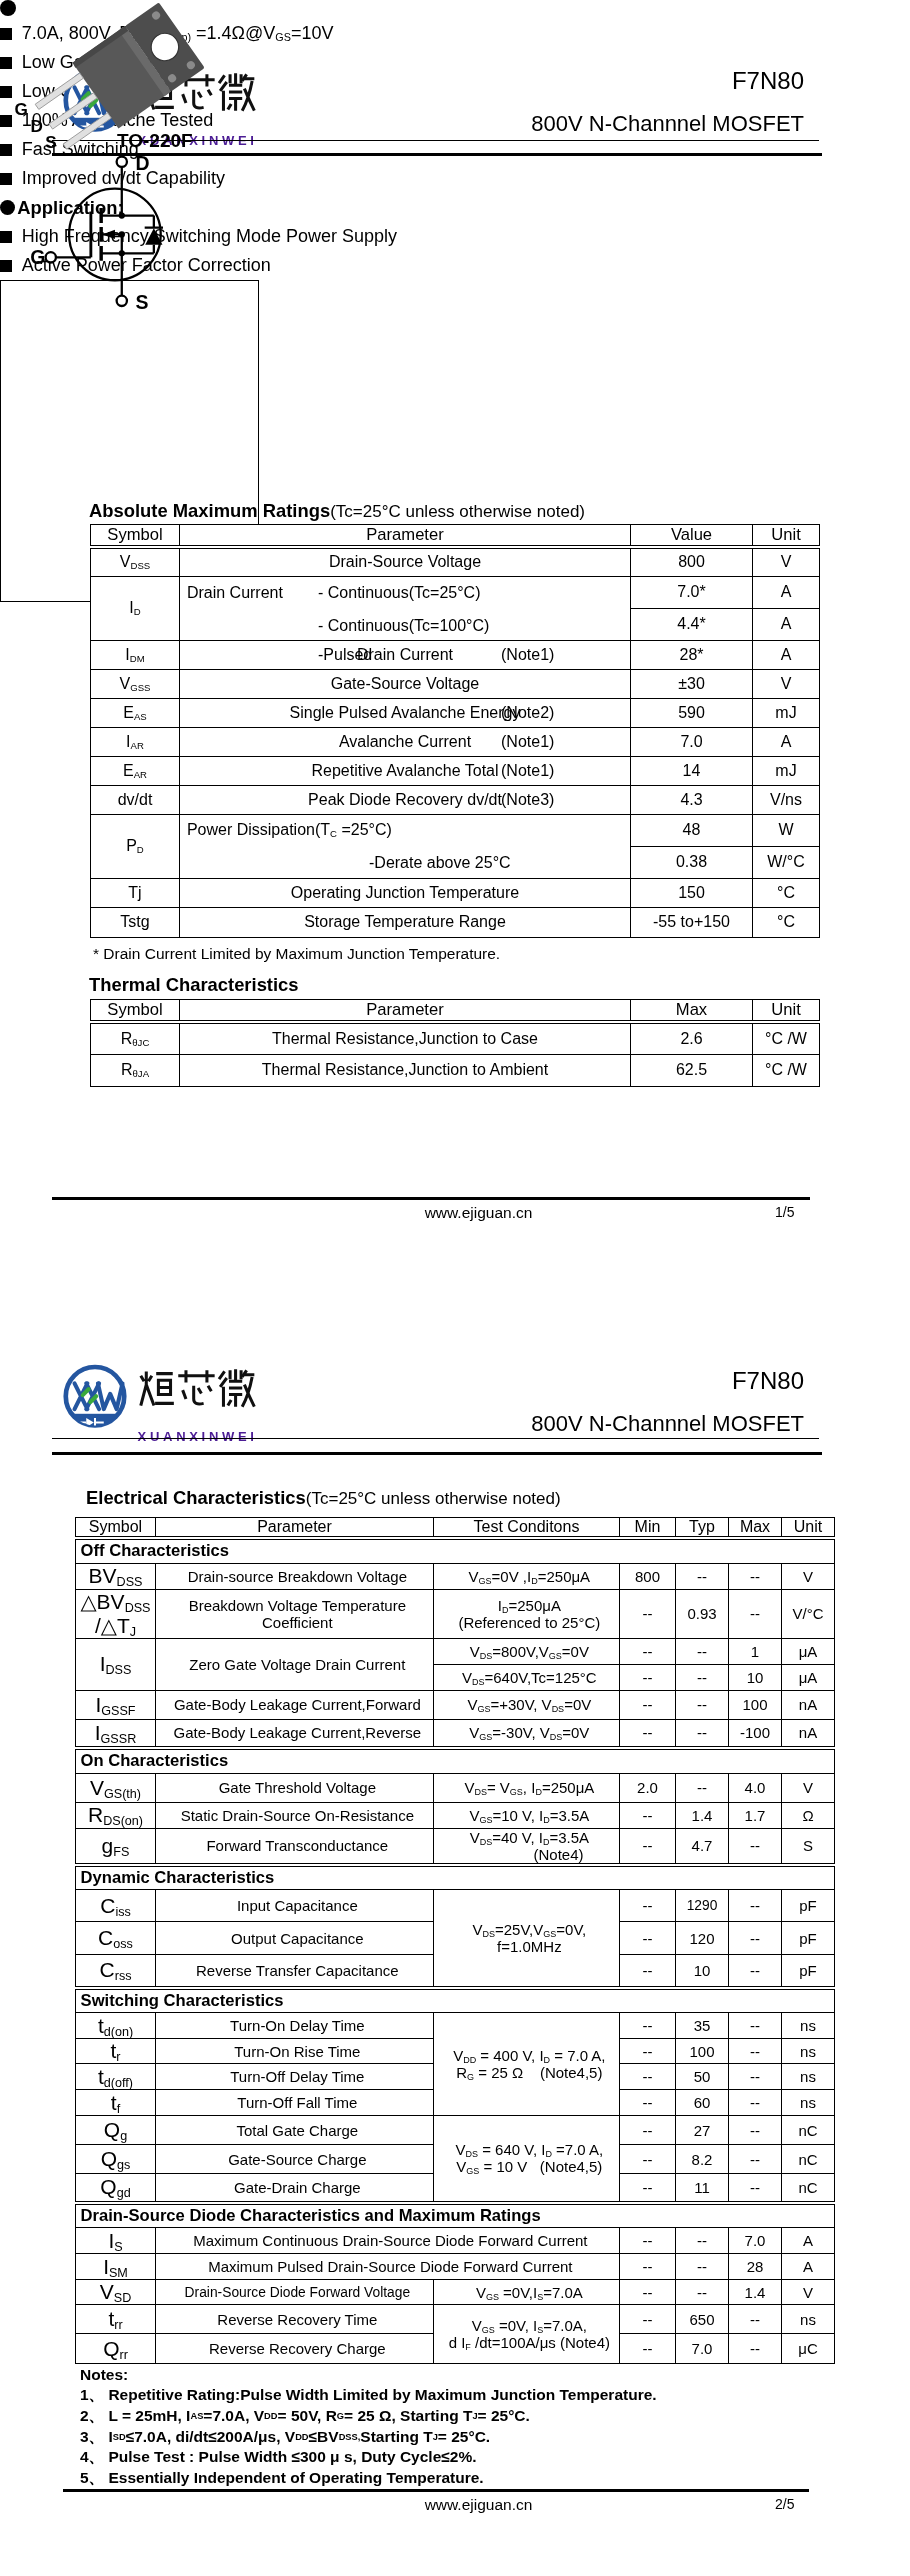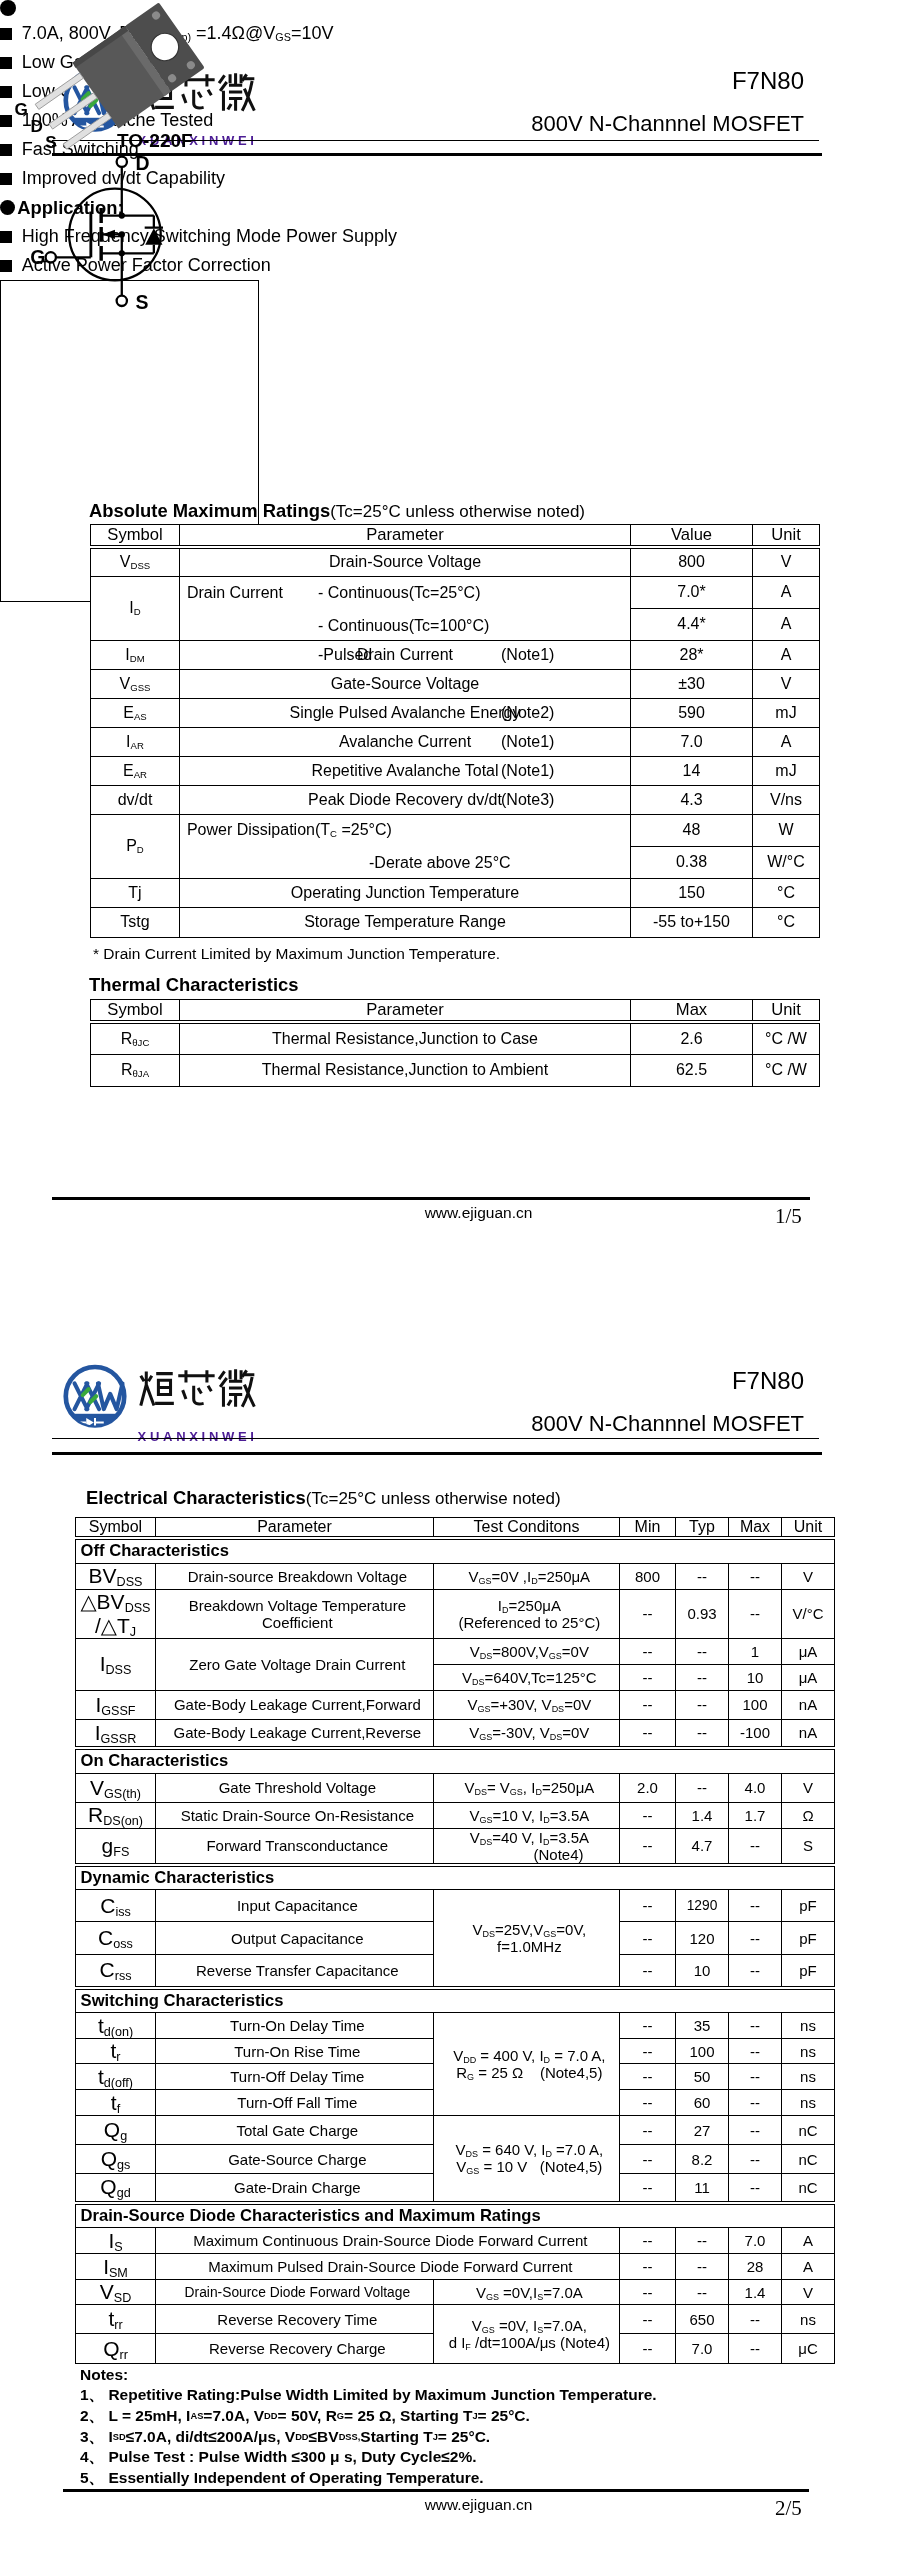--- a/index.html
+++ b/index.html
@@ -62,21 +62,21 @@
   table.elec td.pl{padding-left:5.7px;}
   tr.sec td{border-top:4px double #000;text-align:left;font-weight:bold;font-size:16.6px;padding:1.1px 4.6px;}
   .e44{height:25px}.e46{height:26px}.e50{height:29px}.e52{height:30px}
   .e55{height:32px}.e57{height:33px}.e58{height:33px}.e72{height:41px}
 
   
   .notes{left:80px;font-size:15.5px;font-weight:bold;}
   .notes .nl{height:20.6px;display:flex;align-items:center;}
   .ftline{height:2.9px;background:#000;}
   .ftsite{font-size:15.5px;text-align:center;width:229px;}
-  .ftpage{font-size:21px;font-family:Liberation Serif, serif;}
+  .ftpage{font-size:14px;}
 </style>
 </head>
 <body>
 
 <div class="page">
 
   <div class="logo abs" style="left:57px;top:64px">
     <svg width="76" height="76" viewBox="0 0 130 130">
       <clipPath id="lgc1">
           <circle cx="65" cy="62" r="50"></circle>

